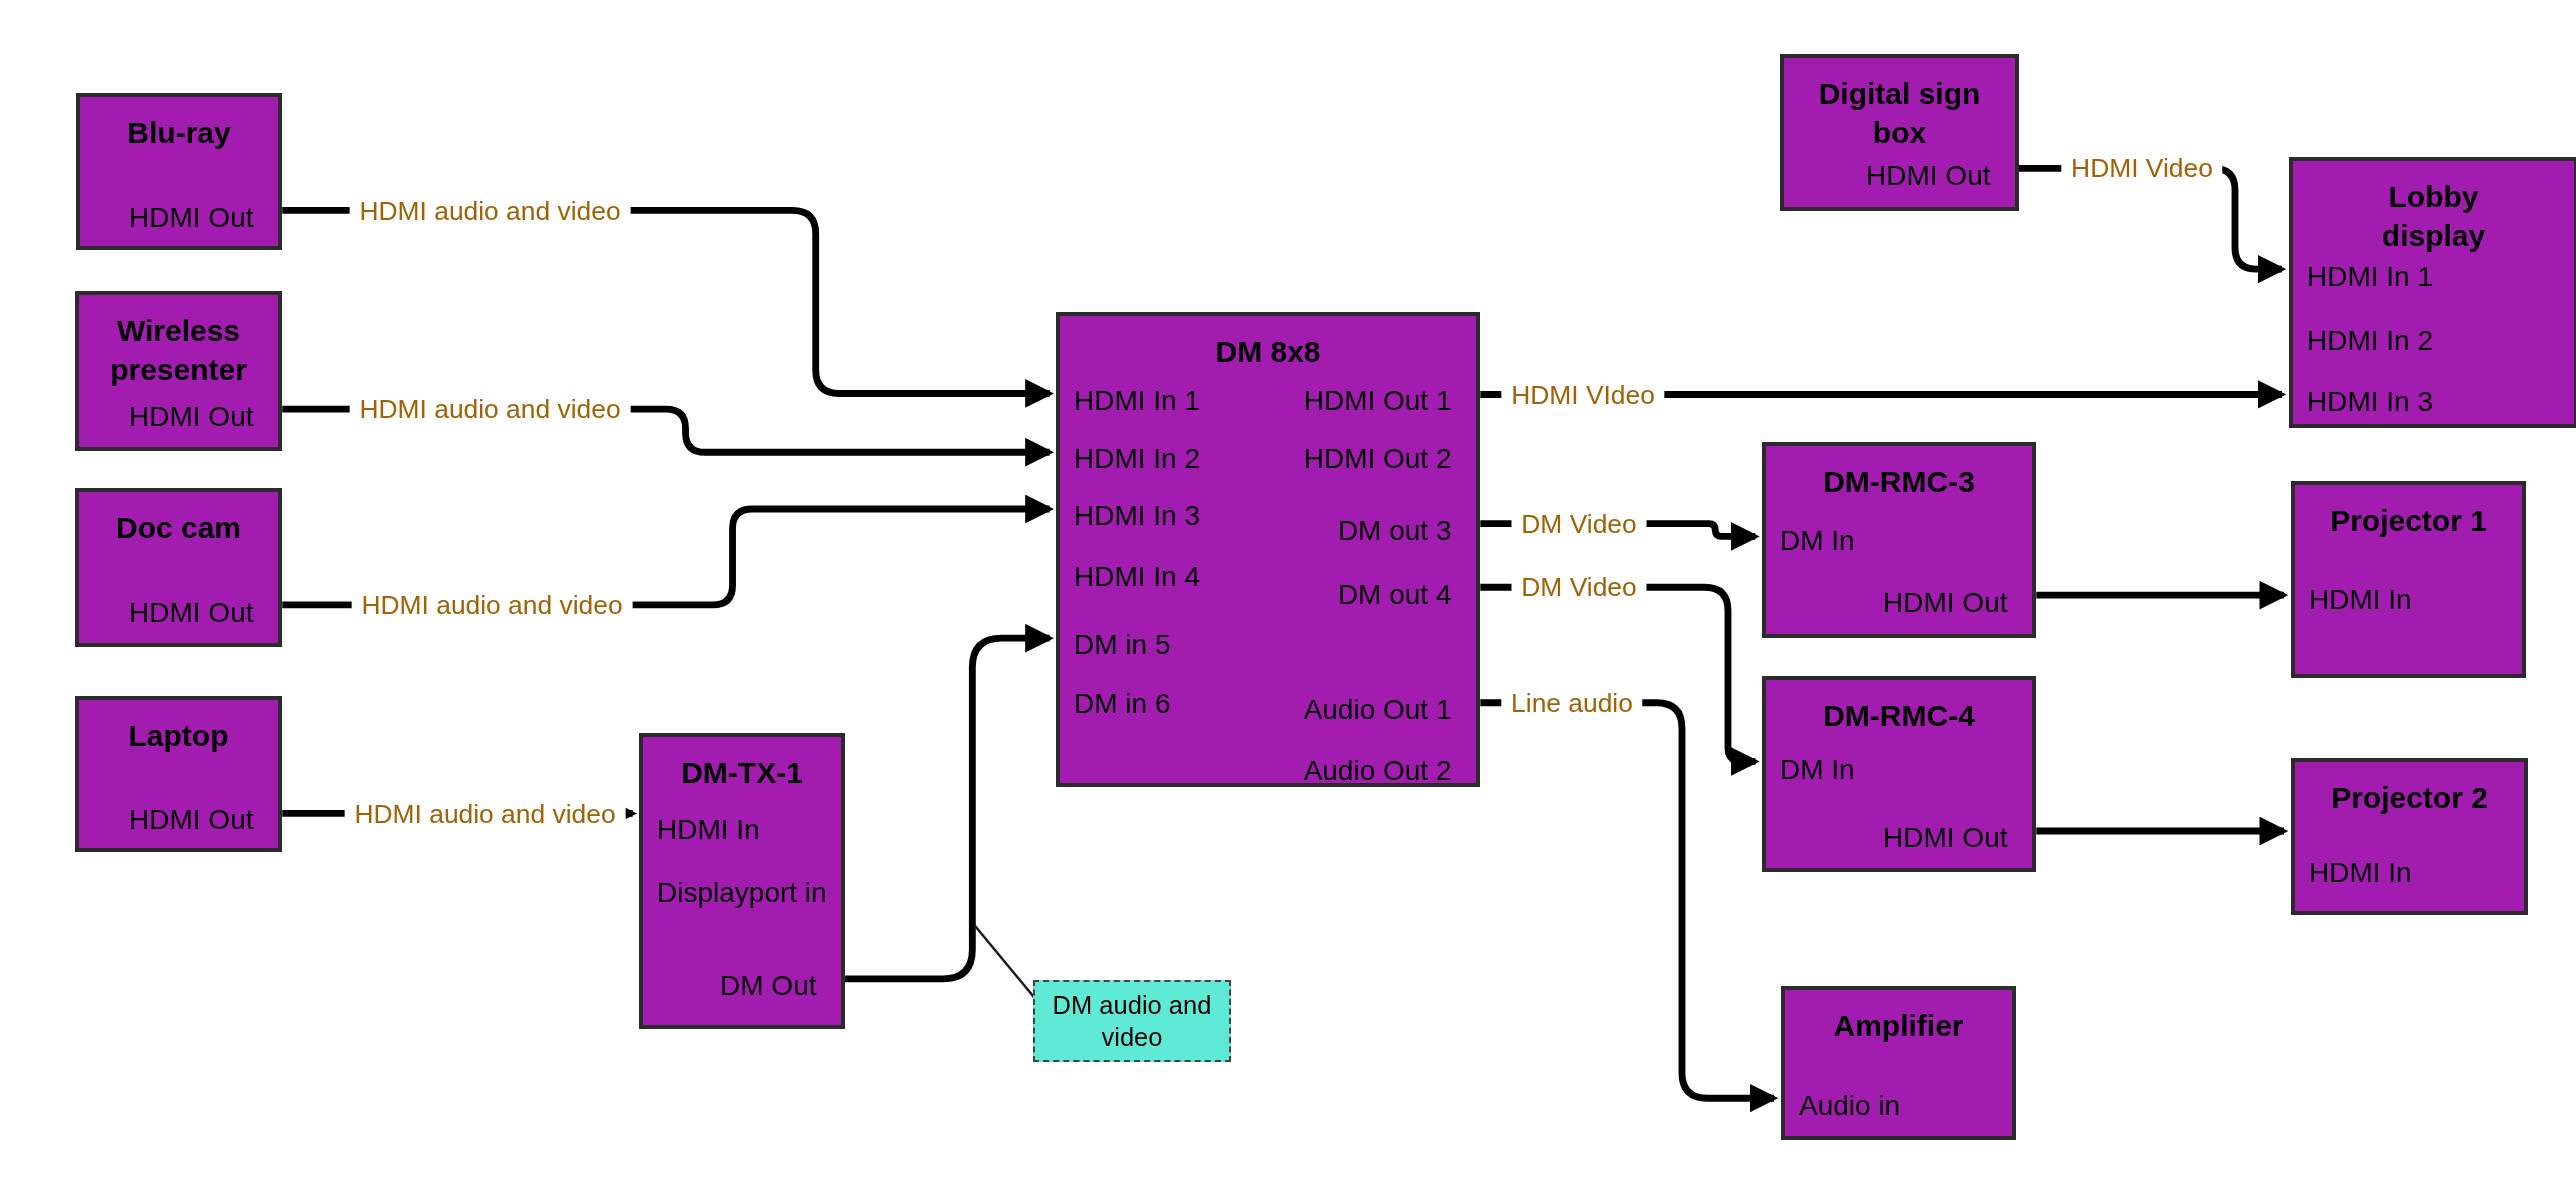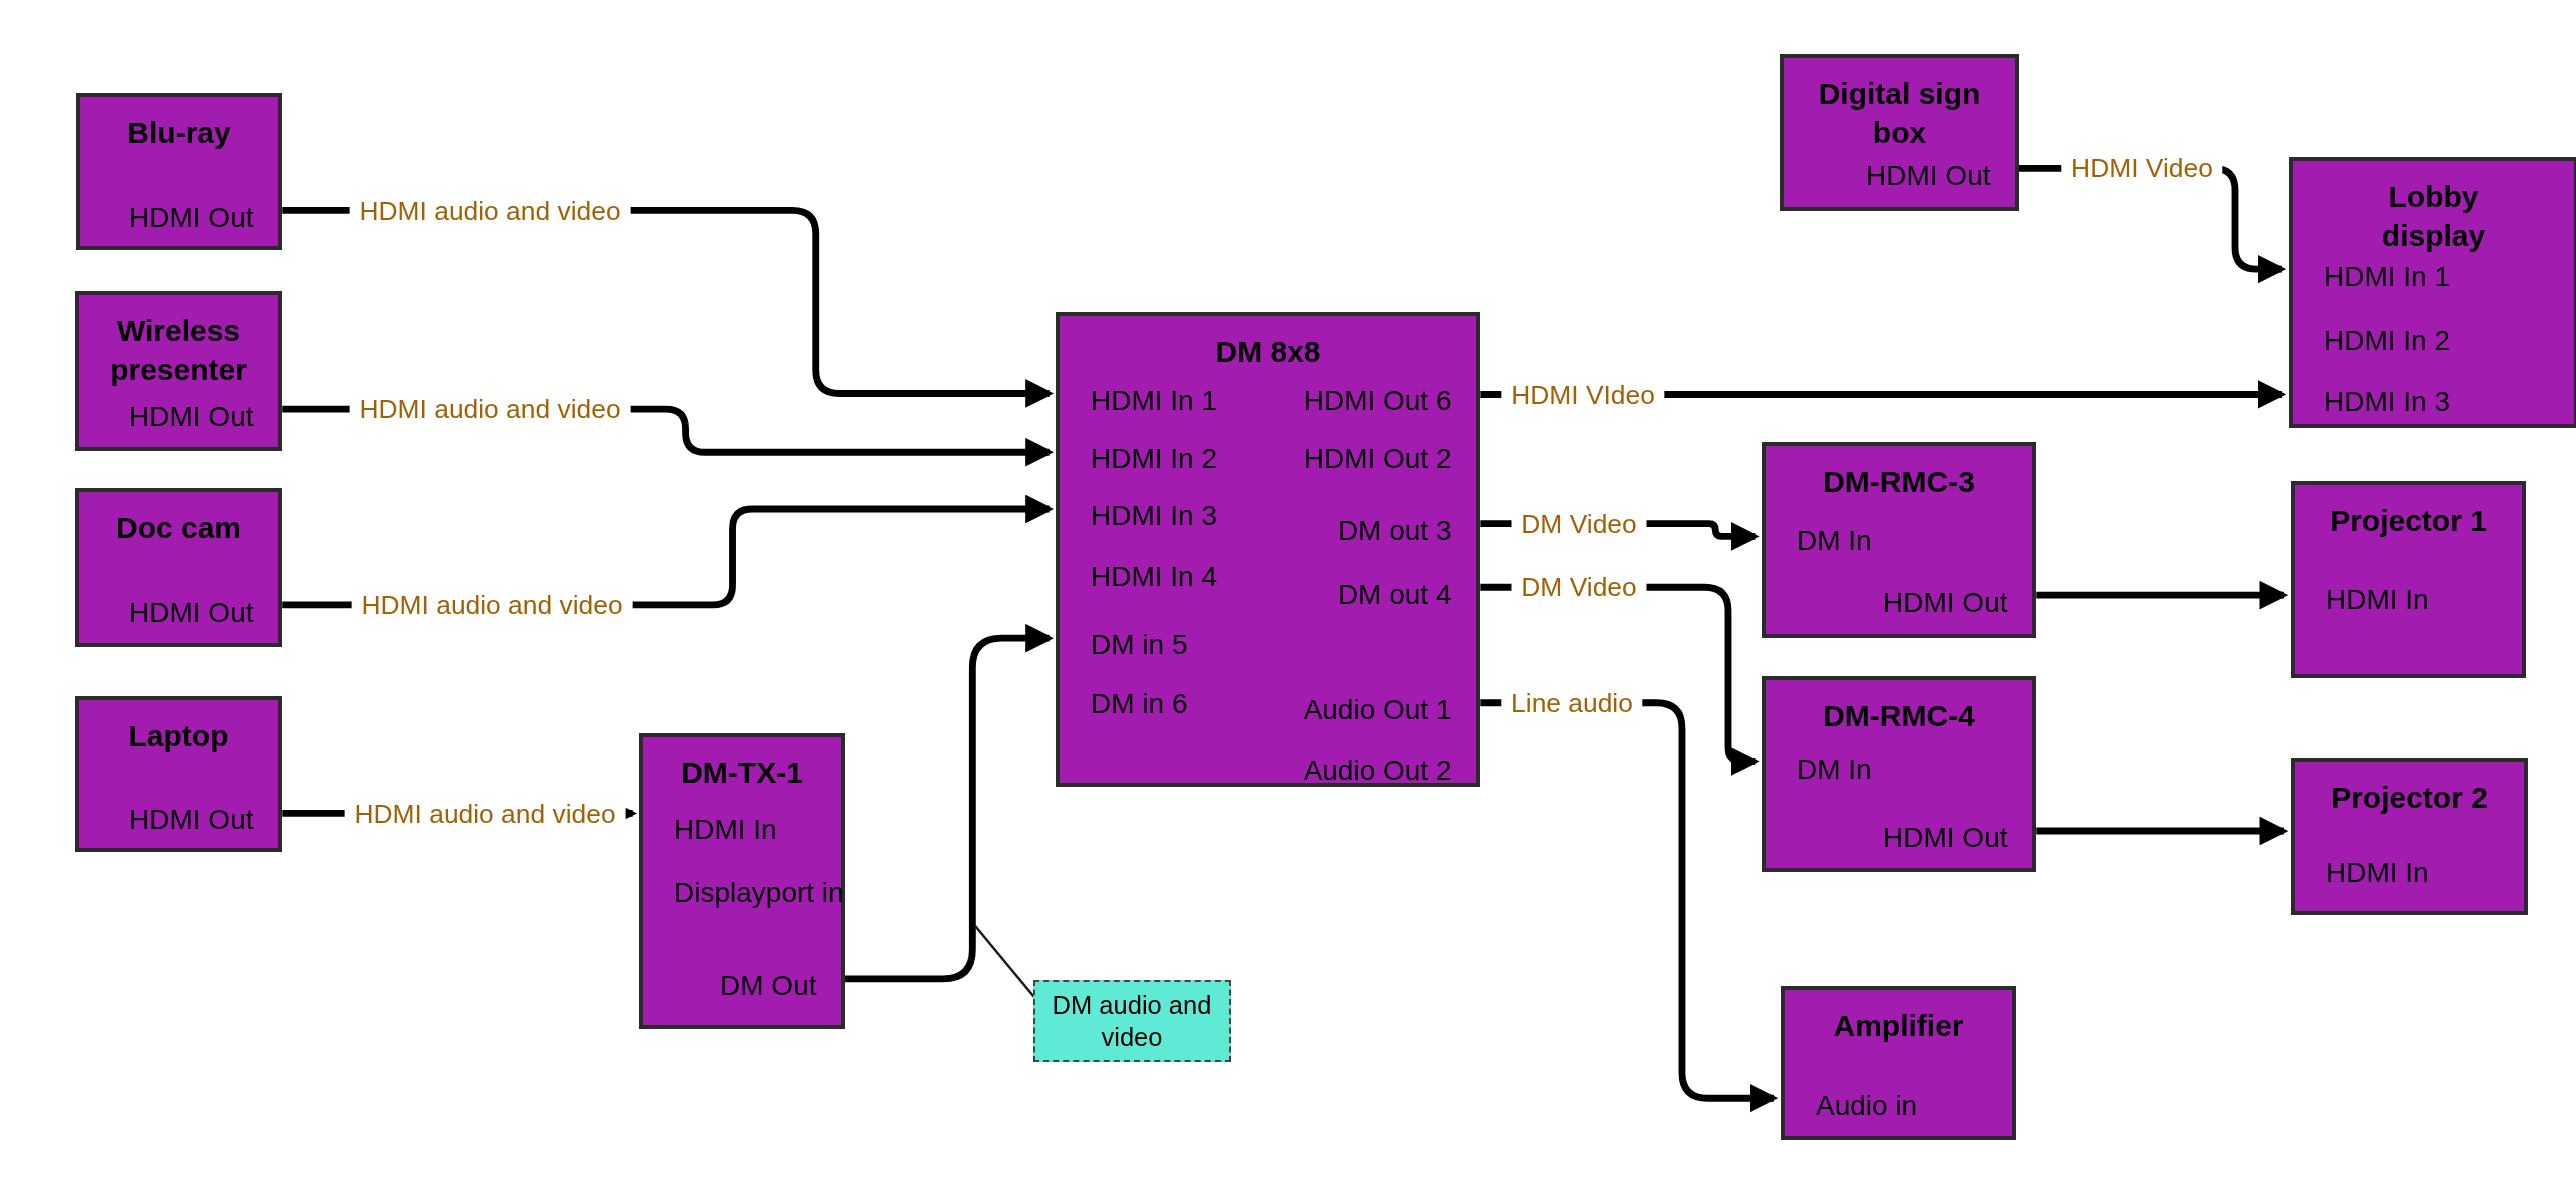--- a/index.html
+++ b/index.html
@@ -6,21 +6,21 @@
   #canvas{position:relative;background:#ffffff;overflow:hidden;
           font-family:"Liberation Sans", sans-serif;}
   #edge-layer{position:absolute;left:0;top:0;width:100%;height:100%;}
   .edge{fill:none;stroke:#000;stroke-width:7;}
   .leader{fill:none;stroke:#1a1a1a;stroke-width:2.5;}
   .node{position:absolute;background:#a21caf;border:4.9px solid #2b2b2b;box-sizing:border-box;}
   .node-title{font-weight:bold;font-size:30px;line-height:39px;text-align:center;
               padding-top:15.7px;color:#000;}
   .port{position:absolute;width:100%;box-sizing:border-box;font-size:28px;line-height:31px;
         color:#000;white-space:nowrap;margin-top:8px;}
-  .port-left{left:0;text-align:left;padding-left:31px;}
+  .port-left{left:0;text-align:left;padding-left:14px;}
   .port-right{right:0;text-align:right;padding-right:24.5px;}
   .edge-label{position:absolute;transform:translate(-50%,-50%);background:#ffffff;
               padding:0 9.8px;font-size:26.4px;line-height:31px;color:#a16207;white-space:nowrap;}
   .note{position:absolute;border:2px dashed #444;background:#5eead4;box-sizing:border-box;
         font-size:25.5px;line-height:32px;text-align:center;color:#000;
         display:flex;align-items:center;justify-content:center;padding:3.9px 13.7px;}
 </style>
 </head>
 <body>
 
@@ -81,21 +81,21 @@
     <div class="node" style="left: 1056px; top: 312px; width: 424px; height: 475px; border-color: rgb(43, 43, 43);">
       <div class="node-title">
         <div>DM 8x8</div>
       </div>
       <div class="port port-left" style="top: 61px;">HDMI In 1</div>
       <div class="port port-left" style="top: 119px;">HDMI In 2</div>
       <div class="port port-left" style="top: 176px;">HDMI In 3</div>
       <div class="port port-left" style="top: 237px;">HDMI In 4</div>
       <div class="port port-left" style="top: 305px;">DM in 5</div>
       <div class="port port-left" style="top: 364px;">DM in 6</div>
-      <div class="port port-right" style="top: 61px;">HDMI Out 6</div>
+      <div class="port port-right" style="top: 61px;">HDMI Out 1</div>
       <div class="port port-right" style="top: 119px;">HDMI Out 2</div>
       <div class="port port-right" style="top: 191px;">DM out 3</div>
       <div class="port port-right" style="top: 255px;">DM out 4</div>
       <div class="port port-right" style="top: 370px;">Audio Out 1</div>
       <div class="port port-right" style="top: 431px;">Audio Out 2</div>
     </div>
     <div class="node" style="left: 1780px; top: 54px; width: 239px; height: 157px; border-color: rgb(43, 43, 43);">
       <div class="node-title">
         <div>Digital sign</div>
         <div>box</div>

